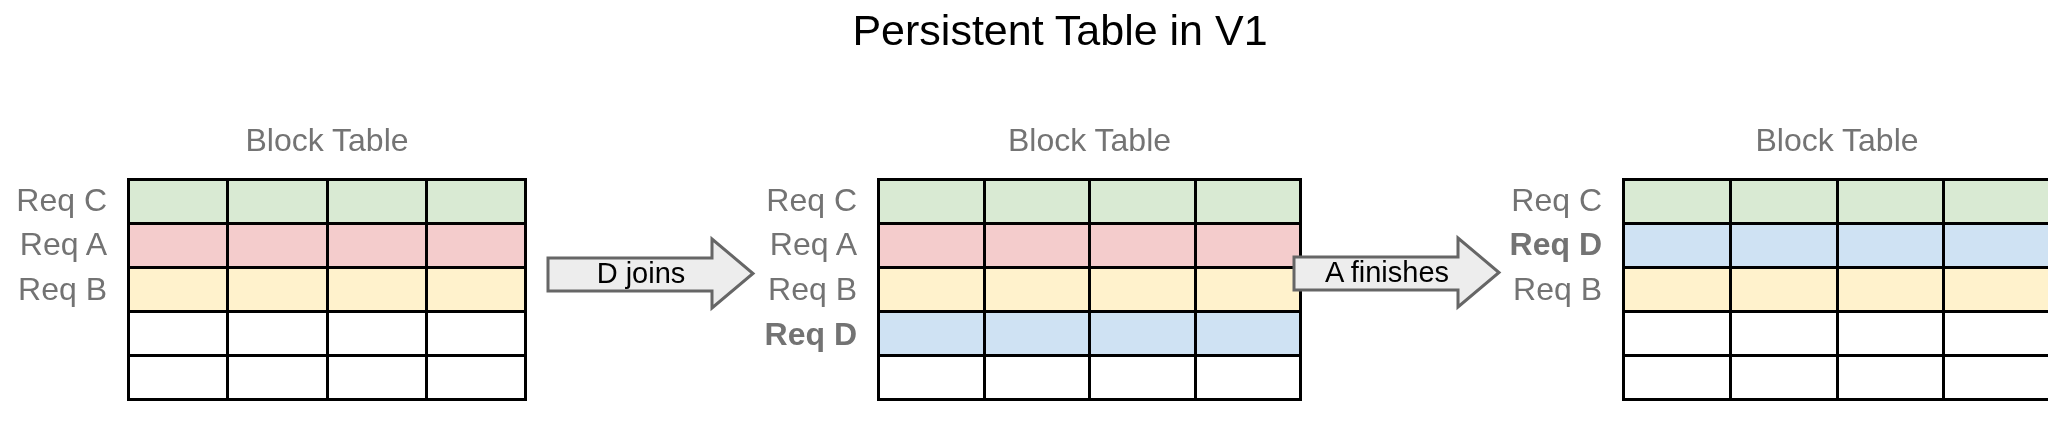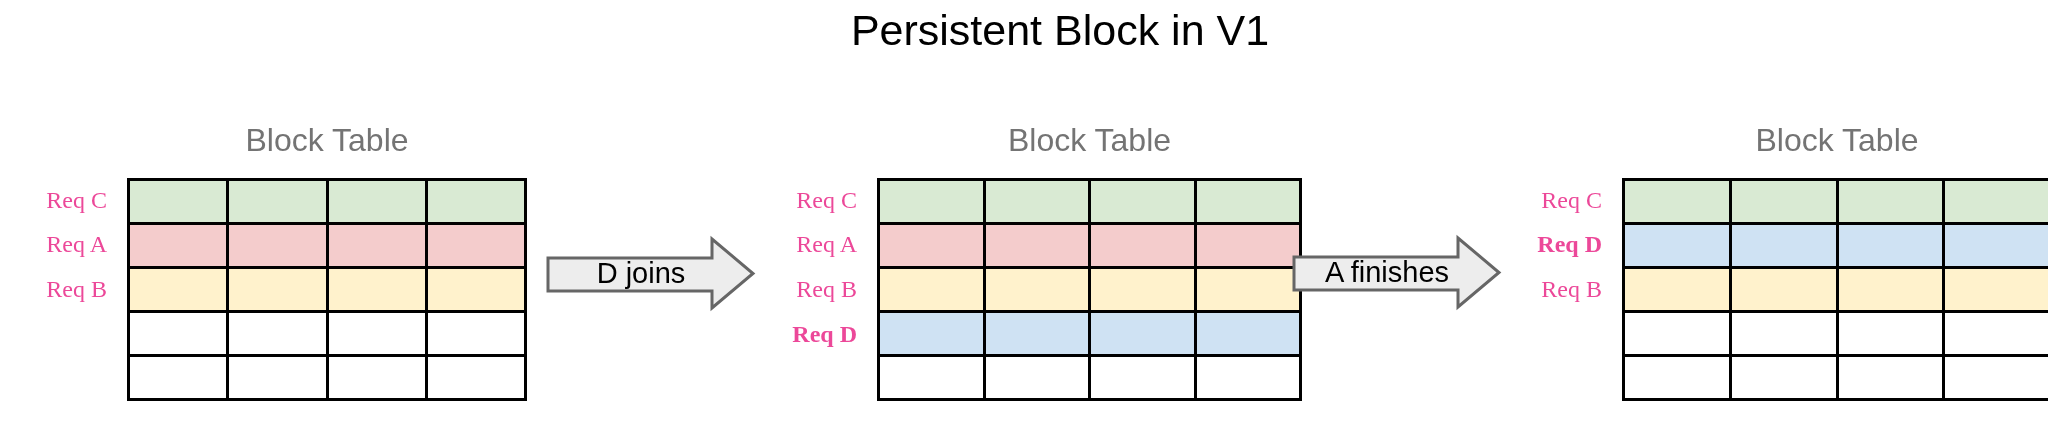--- a/index.html
+++ b/index.html
@@ -21,21 +21,21 @@
     font-size:32px; line-height:40px; color:#747474;
     margin-bottom:18px; text-align:center; white-space:nowrap;
   }
   .panel-body { display:flex; align-items:flex-start; }
   .labels {
     display:flex; flex-direction:column;
     box-sizing:border-box; padding-right:20px;
   }
   .row-label {
     height:44.6px; display:flex; align-items:center; justify-content:flex-end;
-    font-size:24px; color:#ec4899; white-space:nowrap;font-family:Liberation Serif, serif;
+    font-size:32px; color:#737373; white-space:nowrap;
   }
   .row-label.bold { font-weight:bold; }
   .grid {
     display:grid;
     grid-template-columns:repeat(4,1fr);
     grid-template-rows:repeat(5,1fr);
     gap:3px; padding:3px;
     background:#000;
     height:223px;
     box-sizing:border-box;
@@ -47,21 +47,21 @@
     font-size:29px; fill:#000000;
     font-family:"Liberation Sans", sans-serif;
     text-anchor:middle;
   }
 </style>
 </head>
 <body>
 
 <div class="canvas">
 
-  <div class="title">Persistent Block in V1</div>
+  <div class="title">Persistent Table in V1</div>
 
   <div class="panel" style="left:0px;">
     <div class="heading" style="margin-left:105px; width:400px;">Block Table</div>
     <div class="panel-body">
       <div class="labels" style="width:105px;">
           <div class="row-label">Req C</div>
           <div class="row-label">Req A</div>
           <div class="row-label">Req B</div>
           <div class="row-label"></div>
           <div class="row-label"></div>

